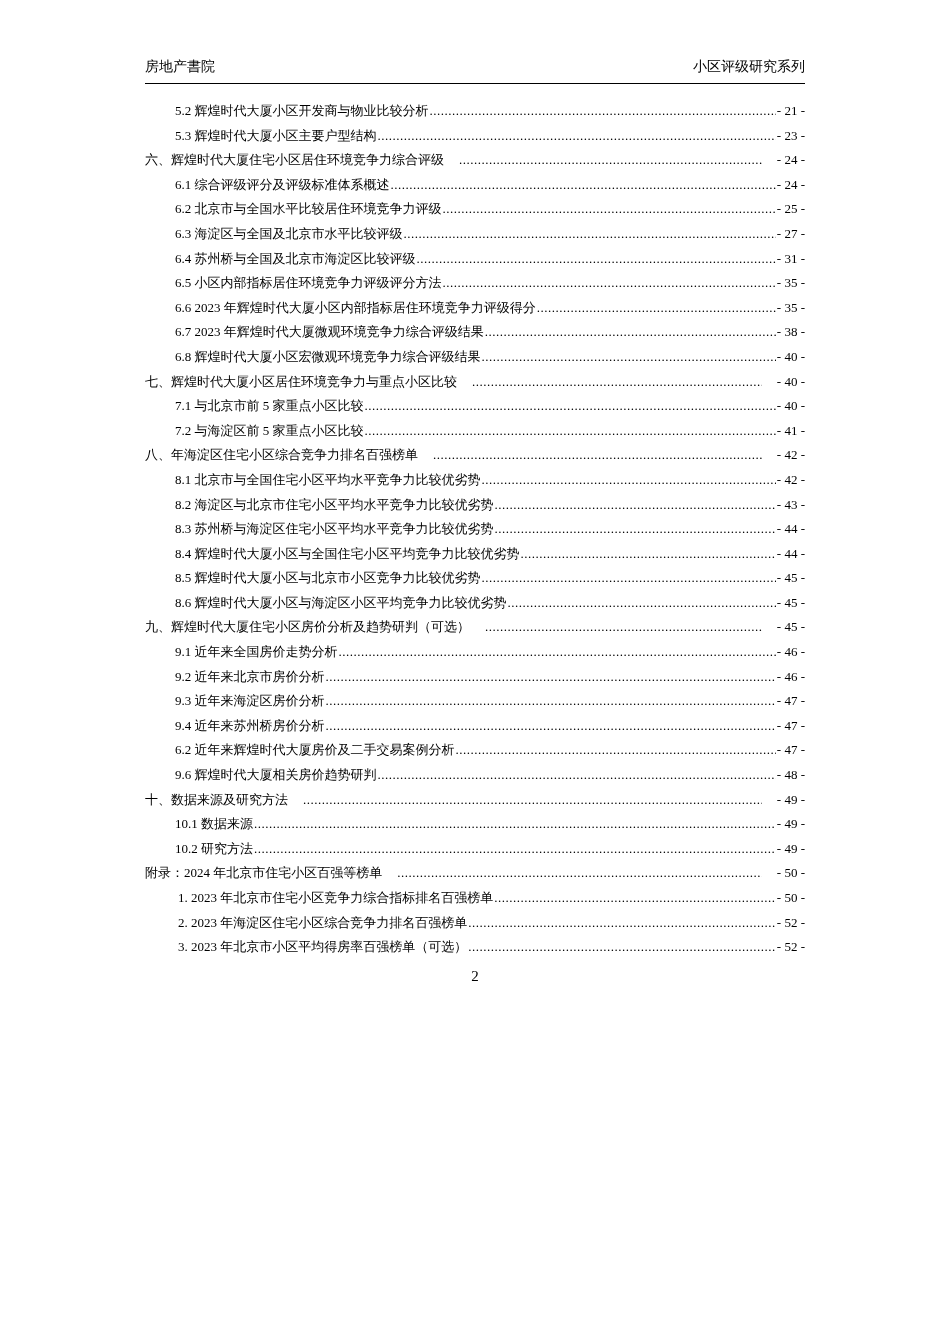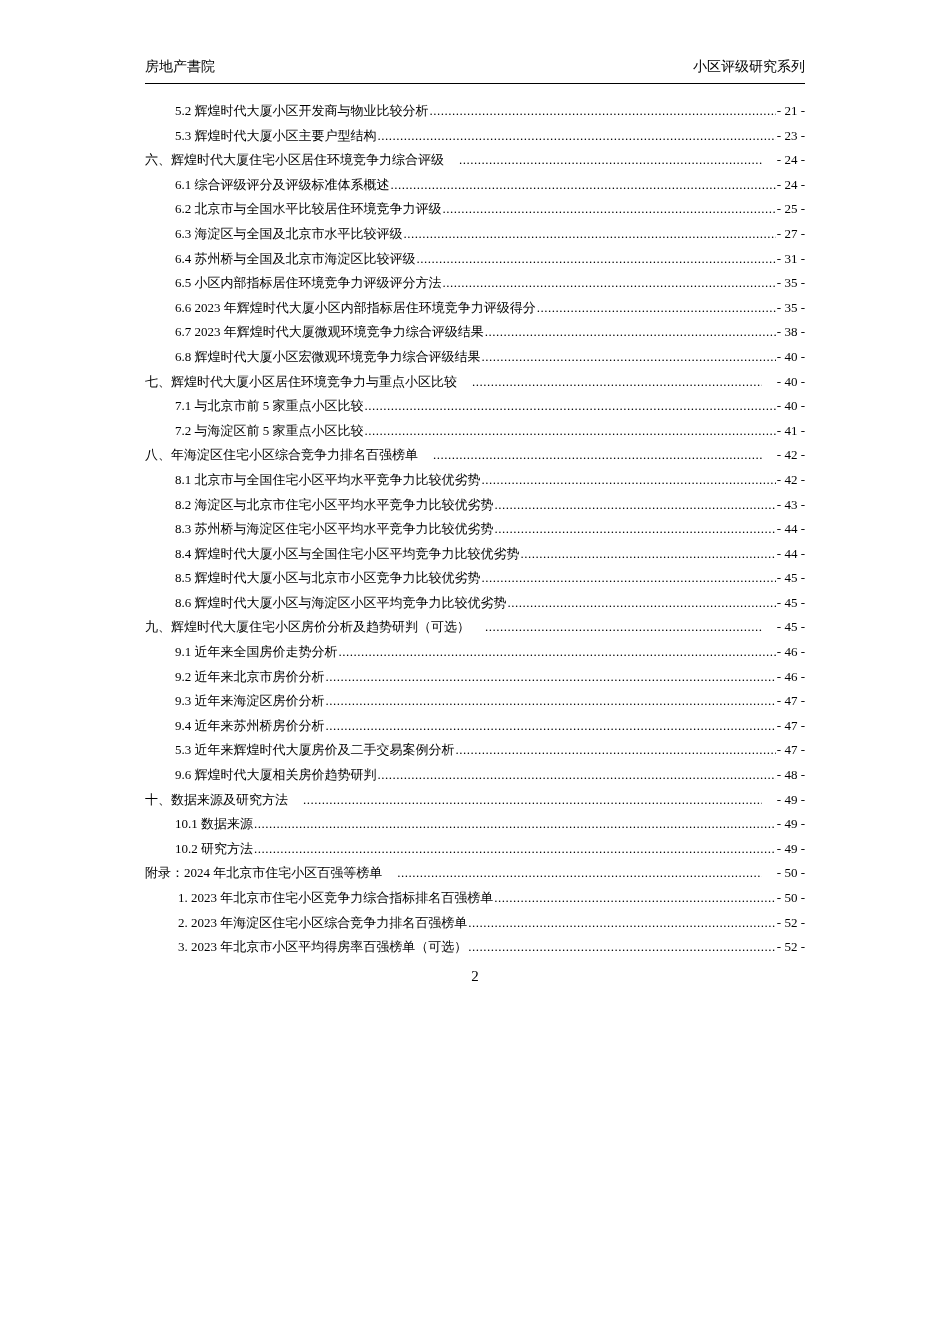--- a/index.html
+++ b/index.html
@@ -208,21 +208,21 @@
         <span class="toc-text">9.3 近年来海淀区房价分析</span>
         <span class="toc-dots"></span>
         <span class="toc-page">- 47 -</span>
       </div>
       <div class="toc-entry level-1">
         <span class="toc-text">9.4 近年来苏州桥房价分析</span>
         <span class="toc-dots"></span>
         <span class="toc-page">- 47 -</span>
       </div>
       <div class="toc-entry level-1">
-        <span class="toc-text">5.3 近年来辉煌时代大厦房价及二手交易案例分析</span>
+        <span class="toc-text">6.2 近年来辉煌时代大厦房价及二手交易案例分析</span>
         <span class="toc-dots"></span>
         <span class="toc-page">- 47 -</span>
       </div>
       <div class="toc-entry level-1">
         <span class="toc-text">9.6 辉煌时代大厦相关房价趋势研判</span>
         <span class="toc-dots"></span>
         <span class="toc-page">- 48 -</span>
       </div>
       <div class="toc-entry level-0">
         <span class="toc-text">十、数据来源及研究方法</span>

